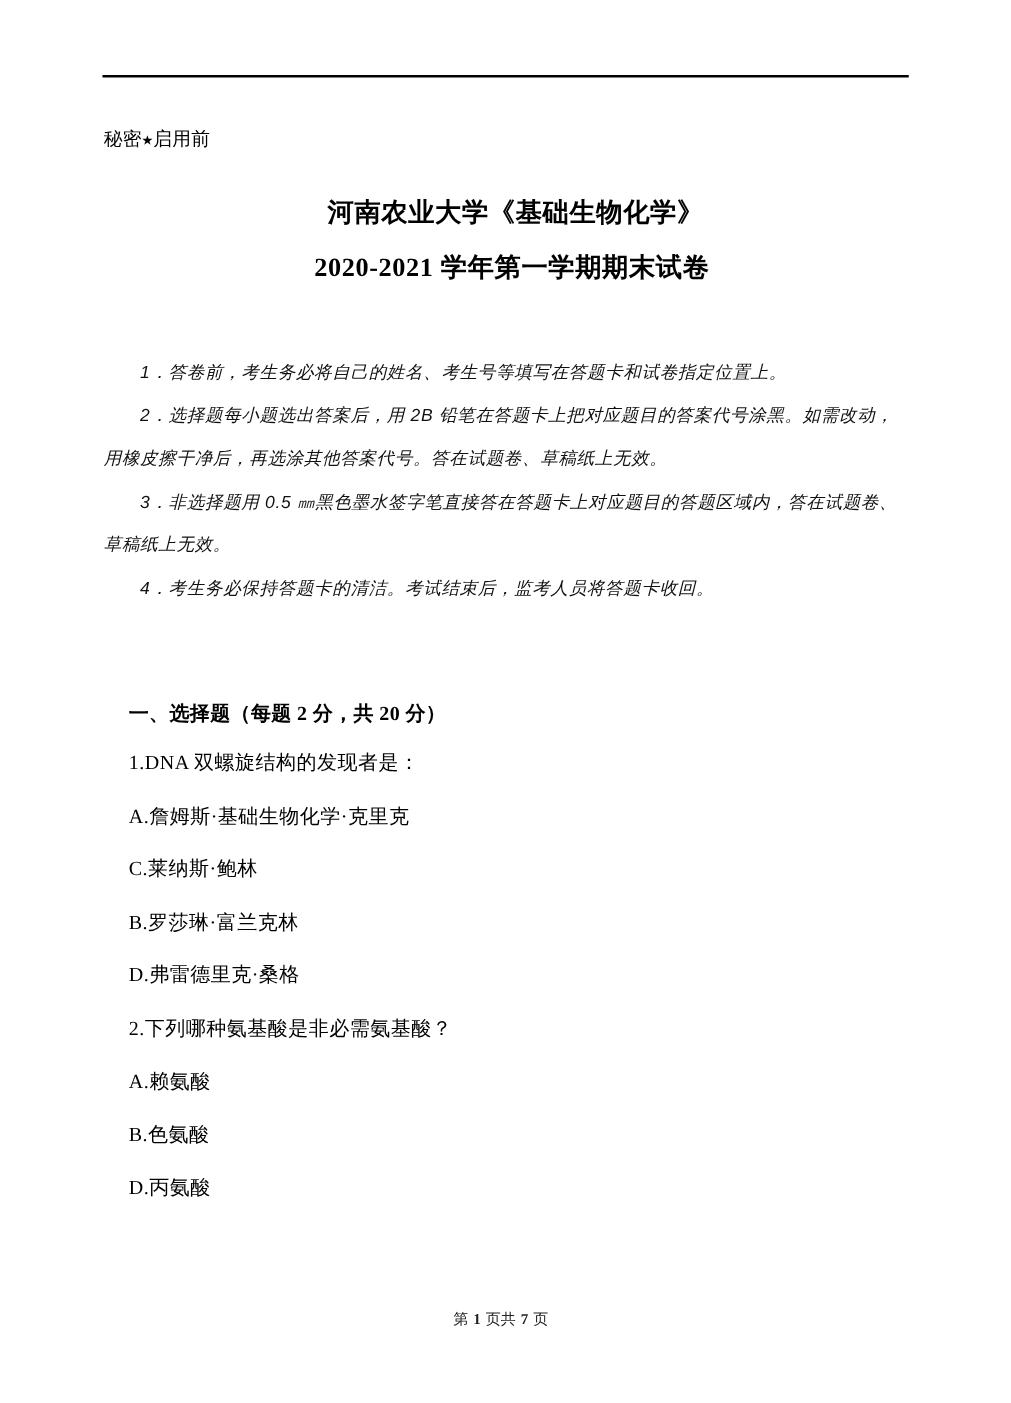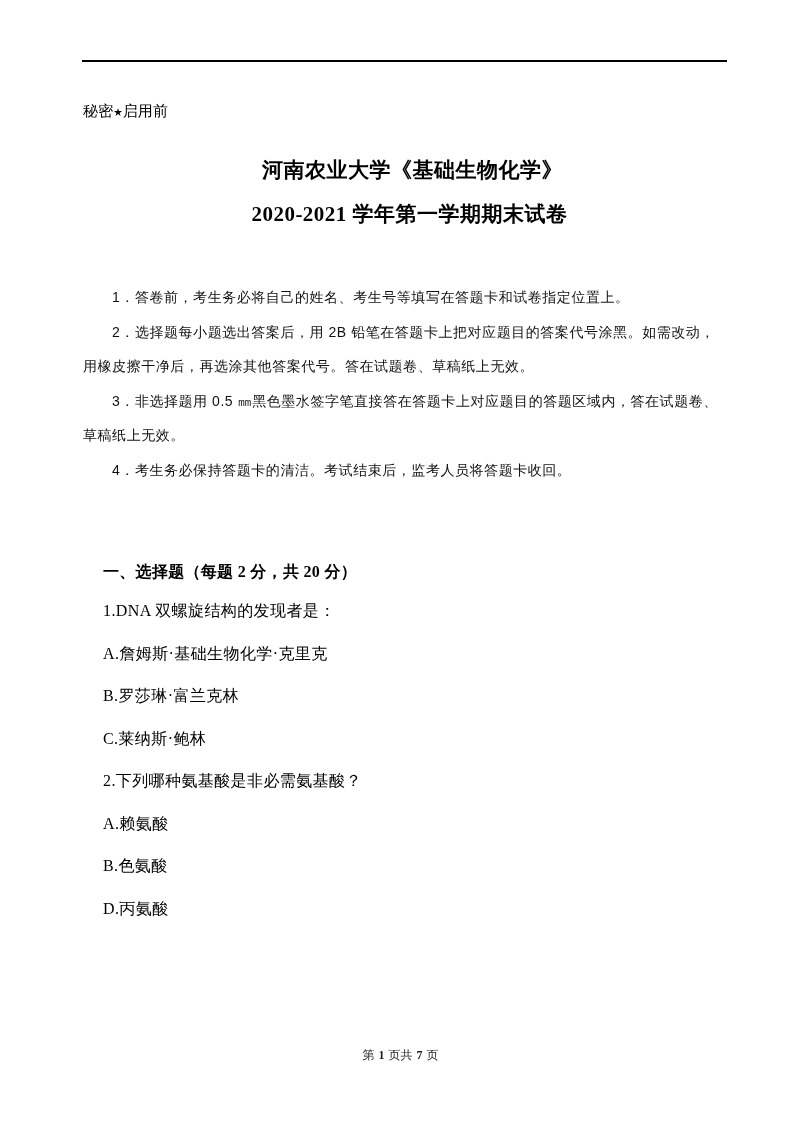--- a/index.html
+++ b/index.html
@@ -55,20 +55,21 @@
       color: #111111;
     }
     .notice-heading {
       line-height: 20px;
       height: 20px;
       letter-spacing: 0.3px;
     }
     .notice-item {
       line-height: 34.5px;
       letter-spacing: 0.55px;
+      font-style: italic;
     }
     .notice-item .first {
       display: block;
       padding-left: 29px;
     }
     .notice-item .cont {
       display: block;
     }
     .notice-list { margin-top: 12px; }
 
@@ -136,22 +137,23 @@
       <span class="first">4．考生务必保持答题卡的清洁。考试结束后，监考人员将答题卡收回。</span>
     </div>
   </div>
 </div>
 
 <div class="section">一、选择题（每题 2 分，共 20 分）</div>
 
 <div class="question-block">
   <div class="q-line">1.DNA 双螺旋结构的发现者是：</div>
   <div class="q-line">A.詹姆斯·基础生物化学·克里克</div>
+  <div class="q-line">C.莱纳斯·鲍林</div>
   <div class="q-line">B.罗莎琳·富兰克林</div>
-  <div class="q-line">C.莱纳斯·鲍林</div>
+  <div class="q-line">D.弗雷德里克·桑格</div>
   <div class="q-line">2.下列哪种氨基酸是非必需氨基酸？</div>
   <div class="q-line">A.赖氨酸</div>
   <div class="q-line">B.色氨酸</div>
   <div class="q-line">D.丙氨酸</div>
 </div>
 
 <div class="footer">
   <span>第</span><span class="num">1</span><span>页共</span><span class="num">7</span><span>页</span>
 </div>
 

